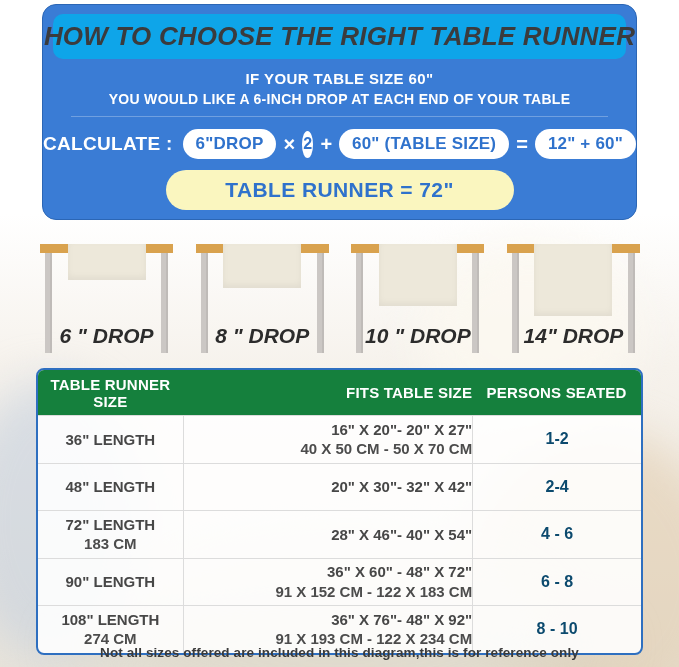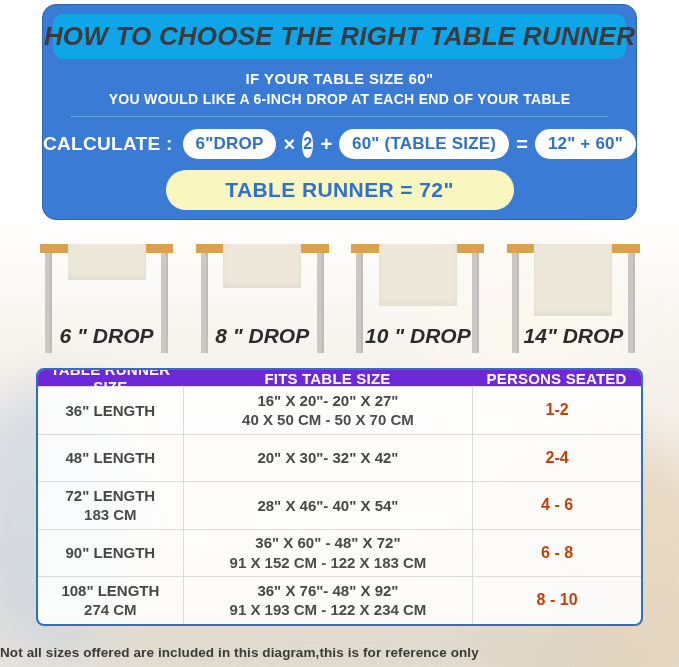--- a/index.html
+++ b/index.html
@@ -77,34 +77,34 @@
     position: absolute; bottom: 8px; left: 0; width: 100%; text-align: center;
     font-size: 21px; font-weight: 800; font-style: italic; color: #2c2c2c; white-space: nowrap;
   }
 
   
   .size-table {
     position: absolute; left: 36px; top: 368px; width: 607px;
     border: 2px solid #2e6fc0; border-radius: 8px; overflow: hidden;
     background: rgba(255,255,255,0.88);
   }
-  .thead { display: flex; background: #6d28d9; height: 16px; align-items: center; }
+  .thead { display: flex; background: #15803d; height: 45px; align-items: center; }
   .thead .cell { color: #ffffff; font-weight: 800; font-size: 15px; letter-spacing: 0.2px; }
   .cell { text-align: center; }
-  .col1 { width: 24%; } .col2 { width: 48%; } .col3 { width: 28%; }
+  .col1 { width: 24%; } .col2 { width: 48%; text-align: right; } .col3 { width: 28%; }
   .trow { display: flex; height: 47.5px; align-items: center; border-top: 1px solid #dcdcdc; }
   .trow:first-of-type { border-top: none; }
   .trow .col2, .trow .col3 { border-left: 1px solid #dcdcdc; align-self: stretch; display: flex; flex-direction: column; justify-content: center; }
   .trow .col1 { display: flex; flex-direction: column; justify-content: center; align-self: stretch; }
   .line-in { font-size: 15px; font-weight: 600; color: #474747; line-height: 1.3; }
   .line-cm { font-size: 15px; font-weight: 600; color: #4c4c4c; line-height: 1.3; }
-  .persons { font-size: 16px; font-weight: 600; color: #c2410c; }
+  .persons { font-size: 16px; font-weight: 600; color: #0c4a6e; }
 
   .note {
-    position: absolute; left: 0; top: 645px; width: 100%; 
+    position: absolute; left: 0; top: 645px; width: 100%; text-align: center;
     font-size: 13.5px; font-weight: 700; color: #3a3a3a; letter-spacing: 0.1px;
   }
 </style>
 </head>
 <body>
 
 <div class="bg-blob blob1"></div>
 <div class="bg-blob blob2"></div>
 <div class="bg-blob blob3"></div>
 <div class="bg-blob blob4"></div>

